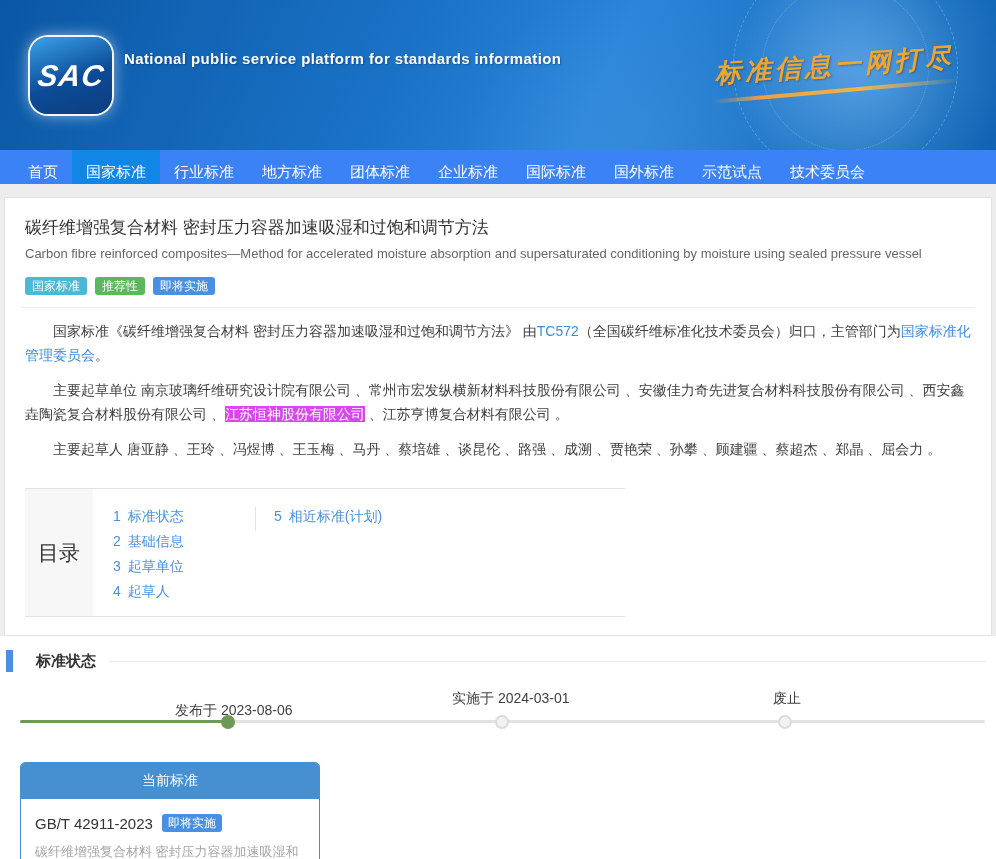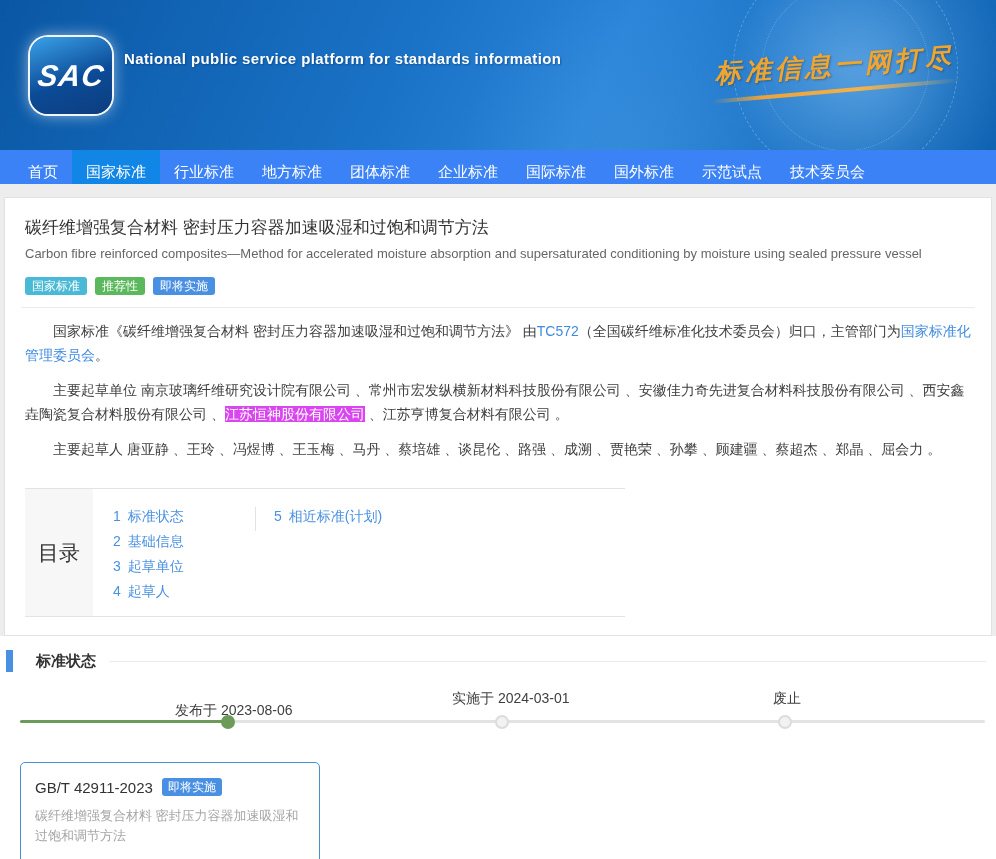--- a/index.html
+++ b/index.html
@@ -176,20 +176,21 @@
     <div class="tl-progress"></div>
     <div class="tl-label" style="left:175px;margin-top:12px;">发布于 2023-08-06</div>
     <div class="tl-label" style="left:452px;">实施于 2024-03-01</div>
     <div class="tl-label" style="left:773px;">废止</div>
     <div class="tl-dot done" style="left:221px;"></div>
     <div class="tl-dot pending" style="left:495px;"></div>
     <div class="tl-dot pending" style="left:778px;"></div>
   </div>
 
   <div class="card">
+    <div class="card-head">当前标准</div>
     <div class="card-body">
       <div class="card-code-row">
         <span>GB/T 42911-2023</span>
         <span class="badge">即将实施</span>
       </div>
       <div class="card-desc">碳纤维增强复合材料 密封压力容器加速吸湿和过饱和调节方法</div>
     </div>
   </div>
 </div>
 

